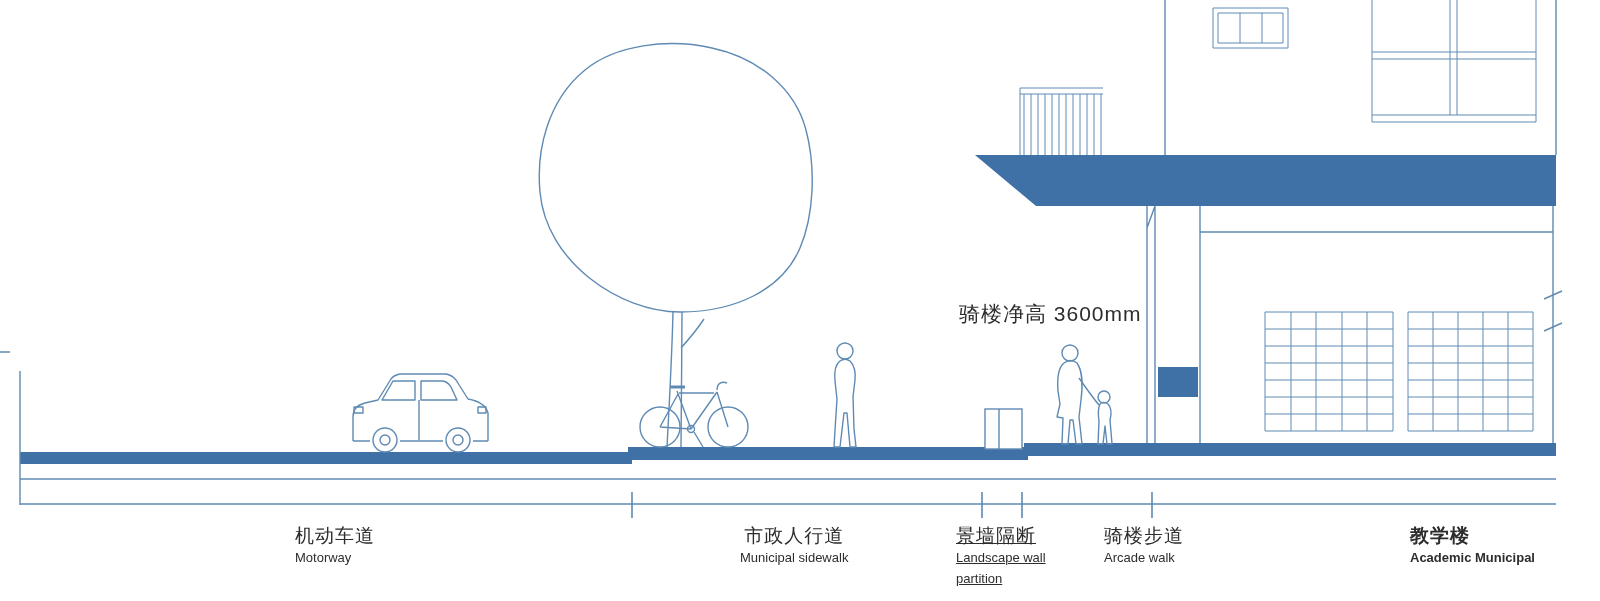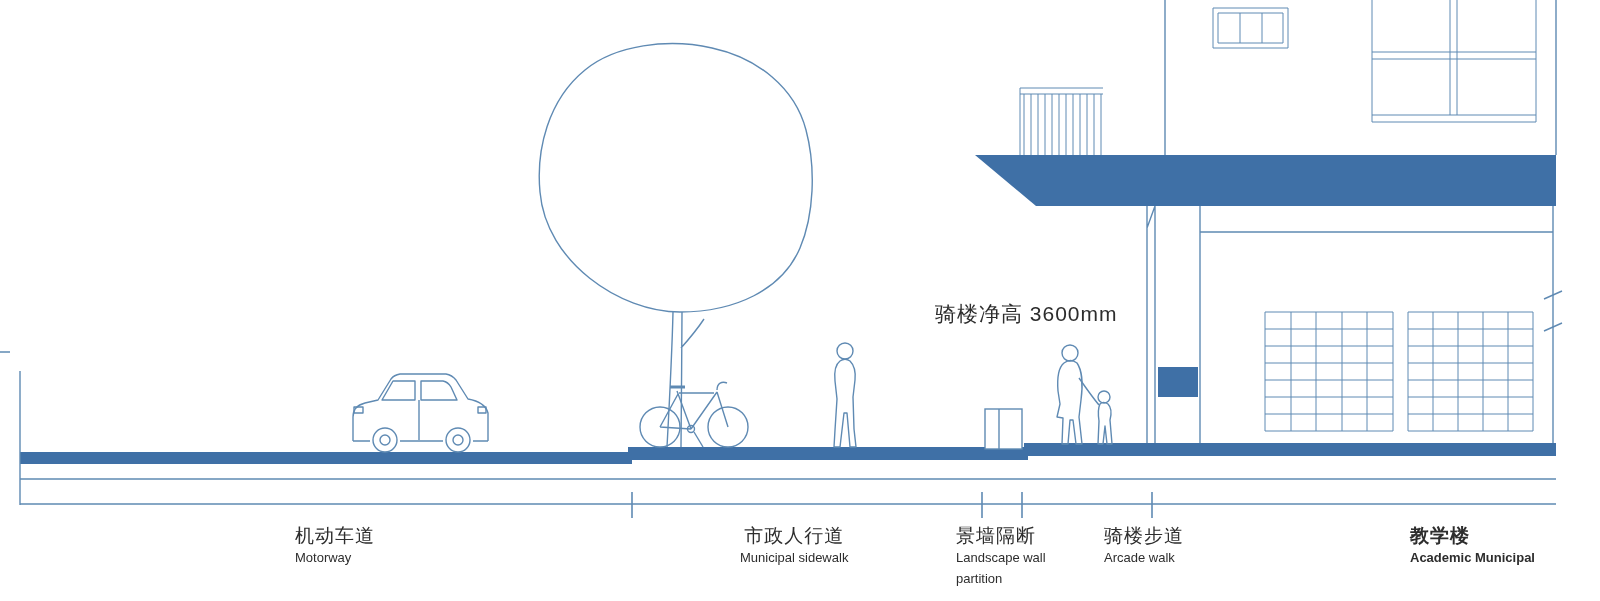--- a/index.html
+++ b/index.html
@@ -15,21 +15,21 @@
   .canvas svg{position:absolute;left:0;top:0;}
   
   .s{fill:none;stroke:var(--line);stroke-width:1.4;stroke-linejoin:round;stroke-linecap:butt;}
   .thin{stroke-width:1;}
   .thick{stroke-width:3;}
   .f{fill:var(--fill);stroke:none;}
   .wf{fill:#ffffff;stroke:var(--line);stroke-width:1.4;}
   
   .note{
     position:absolute;font-size:21px;font-weight:500;color:var(--text);
-    letter-spacing:1px;white-space:nowrap;
+    letter-spacing:1px;white-space:nowrap;margin-left:24px;
   }
   .zone-label{position:absolute;top:524px;color:var(--text);}
   .zone-label .zh{font-size:19px;line-height:23px;letter-spacing:1px;}
   .zone-label .en{font-size:13px;line-height:21px;}
   .wrap{width:104px;}
 </style>
 </head>
 <body>
 
 <div class="canvas">
@@ -118,21 +118,21 @@
   <div class="zone-label" style="left:295px;">
     <div class="zh">机动车道</div>
     <div class="en">Motorway</div>
   </div>
 
   <div class="zone-label" style="left:740px;text-align:center;">
     <div class="zh">市政人行道</div>
     <div class="en">Municipal sidewalk</div>
   </div>
 
-  <div class="zone-label" style="left:956px;">
+  <div class="zone-label" style="left:956px;text-decoration:underline;">
     <div class="zh">景墙隔断</div>
     <div class="en wrap">Landscape wall partition</div>
   </div>
 
   <div class="zone-label" style="left:1076px;margin-left:28px;">
     <div class="zh">骑楼步道</div>
     <div class="en">Arcade walk</div>
   </div>
 
   <div class="zone-label" style="left:1410px;font-weight:bold;">

